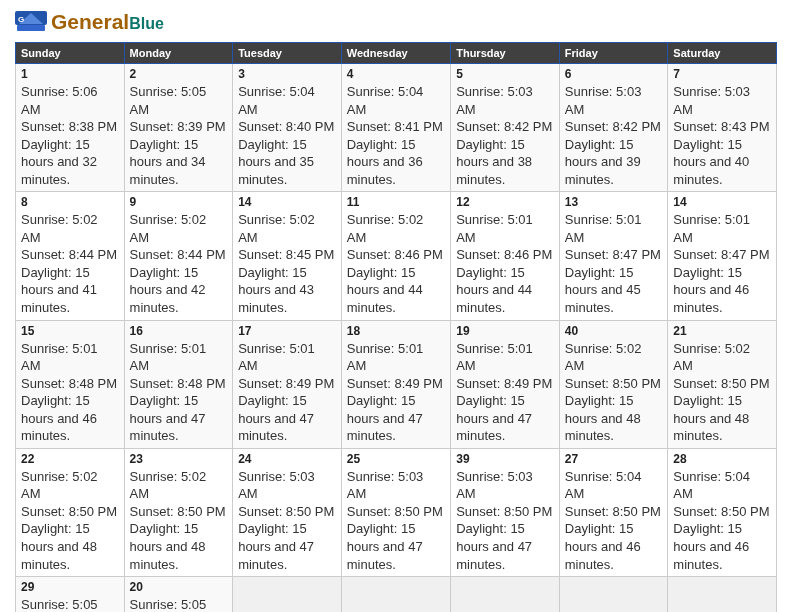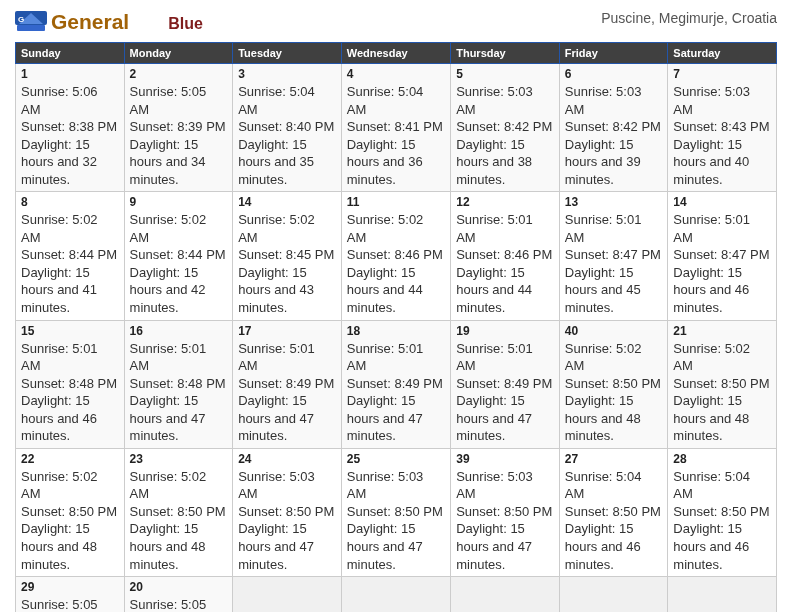--- a/index.html
+++ b/index.html
@@ -99,26 +99,25 @@
   <div class="header">
     <div class="logo">
       <div class="logo-row">
         <svg width="32" height="22" viewBox="0 0 32 22">
           <rect x="0" y="0" width="32" height="14" fill="#2255aa" rx="2"></rect>
           <polygon points="16,2 28,13 4,13" fill="#5588dd"></polygon>
           <rect x="2" y="14" width="28" height="6" fill="#3366cc" rx="1"></rect>
           <text x="3" y="11" font-size="8" fill="white" font-weight="bold">G</text>
         </svg>
         <div>
-          <span style="font-size:21px;font-weight:bold;color:#a16207;">General</span><span style="font-size:16px;font-weight:bold;color:#7f1d1d;margin-left:39px;">Blue</span>
+          <span style="font-size:21px;font-weight:bold;color:#a16207;">General</span><span style="font-size:16px;font-weight:bold;color:#0f766e;">Blue</span>
         </div>
       </div>
     </div>
     <div class="title-block">
-      <h2>Puscine, Megimurje, Croatia</h2>
     </div>
   </div>
 
   <table class="calendar">
     <thead>
       <tr>
         <th>Sunday</th>
         <th>Monday</th>
         <th>Tuesday</th>
         <th>Wednesday</th>

